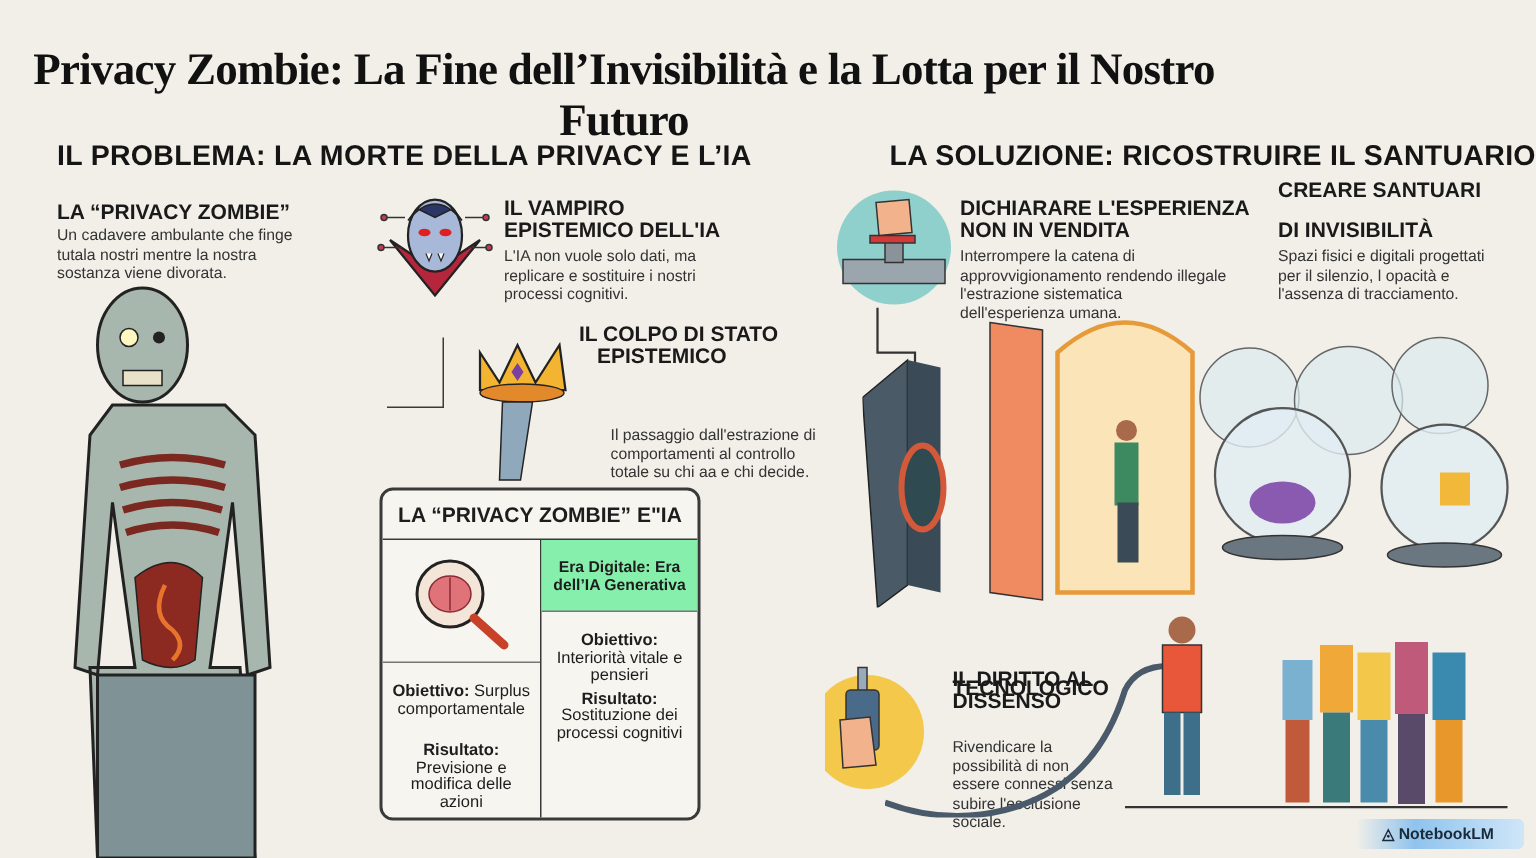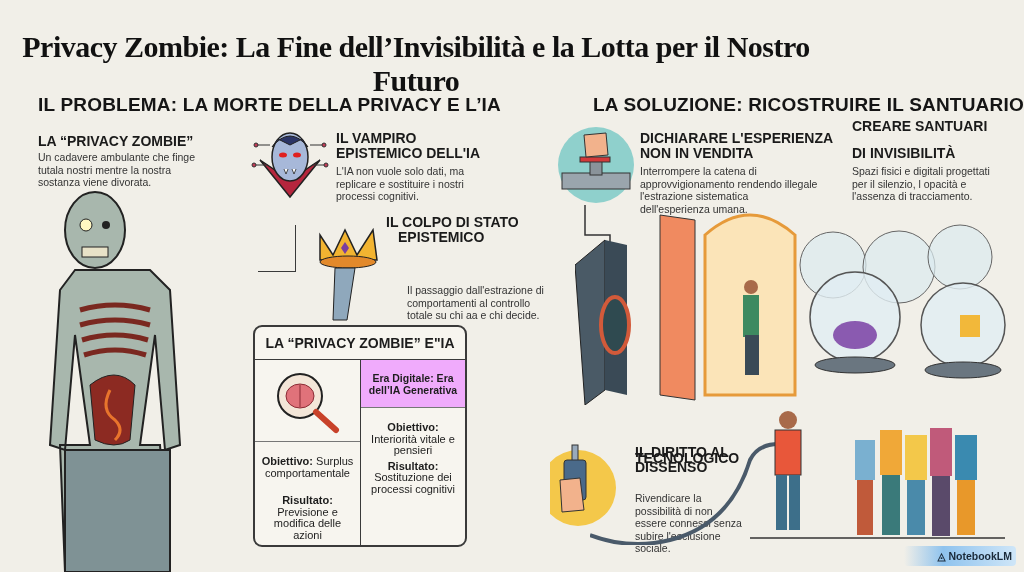--- a/index.html
+++ b/index.html
@@ -34,21 +34,21 @@
   .col + .col { border-left: 1.5px solid #3a3a3a; }
   .col-icon { height: 82px; display: flex; align-items: center; justify-content: center; border-bottom: 1px solid #777; }
   .col-era { height: 48px; display: flex; align-items: center; justify-content: center; text-align: center; font-weight: bold; font-size: 10.5px; line-height: 12px; padding: 0 4px; border-bottom: 1px solid #777; }
   .col-desc { flex: 1; text-align: center; font-size: 11px; line-height: 11.5px; padding: 14px 3px; }
   .col-desc b { font-weight: bold; }
 
   .ill { position: absolute; }
   .badge {
     position: absolute; right: 8px; bottom: 6px; width: 112px; height: 20px;
     background: linear-gradient(90deg, rgba(120,180,230,0) 0%, #8fc3ee 35%, #cfe6f8 100%);
-    border-radius: 4px; font-size: 10.5px; line-height: 20px; text-align: right; padding-right: 4px; color: #1a2a3a; font-weight: bold;
+    border-radius: 4px; font-size: 10.5px; line-height: 20px; text-align: right; padding-right: 20px; color: #1a2a3a; font-weight: bold;
   }
 </style>
 </head>
 <body>
 
 <div class="title">Privacy Zombie: La Fine dell’Invisibilità e la Lotta per il Nostro Futuro</div>
 
 <div class="section-head" style="left:38px;top:94px;">IL PROBLEMA: LA MORTE DELLA PRIVACY E L’IA</div>
 
 <div class="card-head" style="left:38px;top:134px;">LA “PRIVACY ZOMBIE”</div>
@@ -117,21 +117,21 @@
           <line x1="28" y1="17" x2="28" y2="39" stroke="#8a2a34"></line>
           <line x1="44" y1="44" x2="64" y2="62" stroke="#c8422a" stroke-width="6" stroke-linecap="round"></line>
         </svg>
       </div>
       <div class="col-desc">
         <div><b>Obiettivo:</b> <span>Surplus comportamentale</span></div>
         <div style="margin-top:16px;"><b>Risultato:</b> <span>Previsione e modifica delle azioni</span></div>
       </div>
     </div>
     <div class="col">
-      <div class="col-era" style="background:#f0abfc;">Era Digitale: Era dell’IA Generativa</div>
+      <div class="col-era" style="background:#86efac;">Era Digitale: Era dell’IA Generativa</div>
       <div class="col-desc">
         <div><b>Obiettivo:</b> <span>Interiorità vitale e pensieri</span></div>
         <div style="margin-top:4px;"><b>Risultato:</b> <span>Sostituzione dei processi cognitivi</span></div>
       </div>
     </div>
   </div>
 </div>
 
 <div class="section-head" style="left:593px;top:94px;">LA SOLUZIONE: RICOSTRUIRE IL SANTUARIO</div>
 

